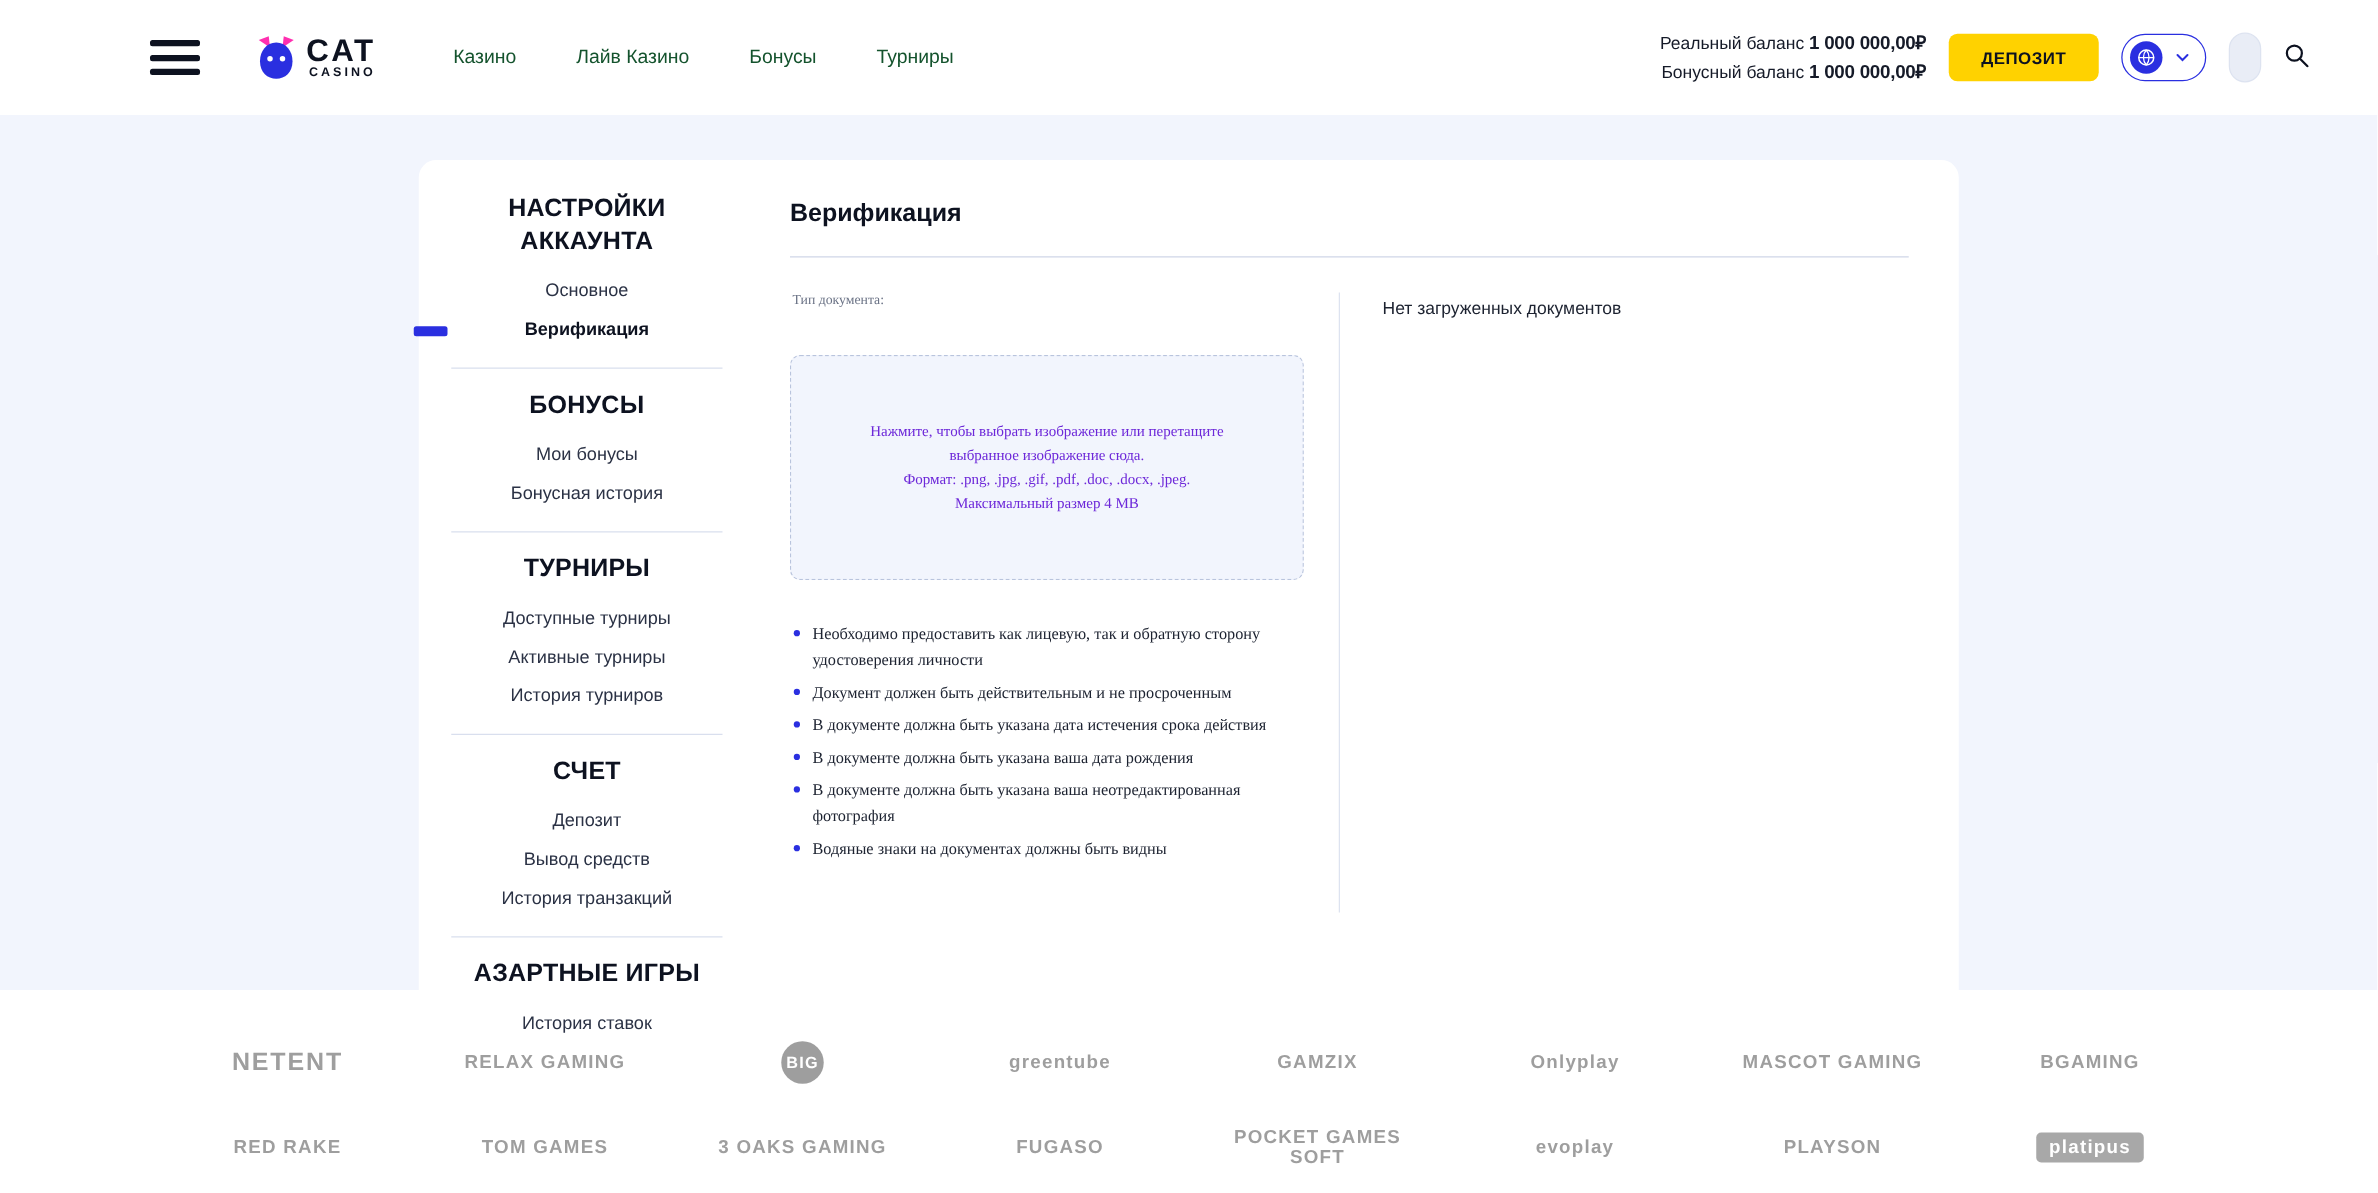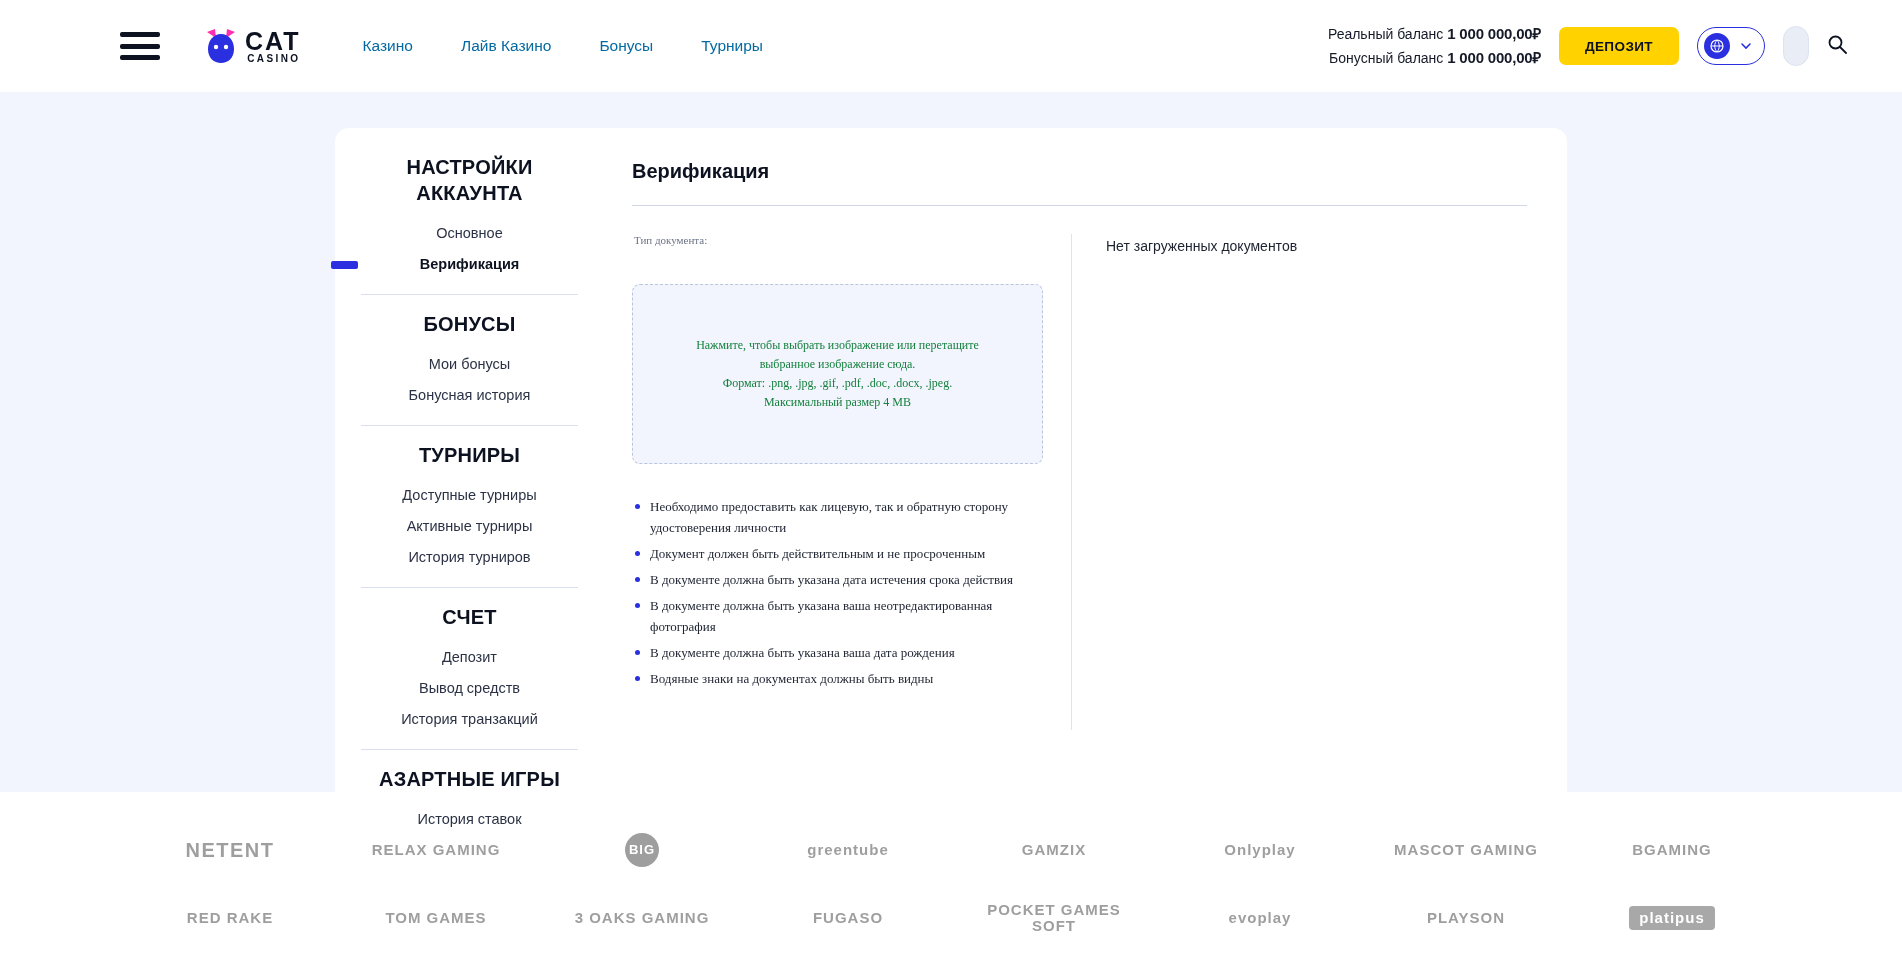--- a/index.html
+++ b/index.html
@@ -60,21 +60,21 @@
     display: block;
     text-align: right;
   }
   .nav {
     display: flex;
     align-items: center;
     gap: 48px;
   }
   .nav a {
     font-size: 15.5px;
-    color: #0369a1;
+    color: #14532d;
     text-decoration: none;
     font-weight: 400;
     white-space: nowrap;
   }
   .header-right {
     margin-left: auto;
     display: flex;
     align-items: center;
     gap: 18px;
   }
@@ -231,21 +231,21 @@
     display: flex;
     flex-direction: column;
     align-items: center;
     justify-content: center;
     text-align: center;
     cursor: pointer;
     padding: 0 48px;
   }
   .dz-line {
     font-size: 12px;
-    color: #15803d;
+    color: #6d28d9;
     line-height: 19px;
   }
   .rules { margin-top: 32px; padding-left: 2px; }
   .rule {
     position: relative;
     font-size: 13px;
     line-height: 21px;
     color: #1c2230;
     padding-left: 16px;
     margin-bottom: 5px;
@@ -424,22 +424,22 @@
             <div class="dz-line">Нажмите, чтобы выбрать изображение или перетащите</div>
             <div class="dz-line">выбранное изображение сюда.</div>
             <div class="dz-line">Формат: .png, .jpg, .gif, .pdf, .doc, .docx, .jpeg.</div>
             <div class="dz-line">Максимальный размер 4 MB</div>
           </div>
 
           <div class="rules">
             <div class="rule">Необходимо предоставить как лицевую, так и обратную сторону удостоверения личности</div>
             <div class="rule">Документ должен быть действительным и не просроченным</div>
             <div class="rule">В документе должна быть указана дата истечения срока действия</div>
+            <div class="rule">В документе должна быть указана ваша дата рождения</div>
             <div class="rule">В документе должна быть указана ваша неотредактированная фотография</div>
-            <div class="rule">В документе должна быть указана ваша дата рождения</div>
             <div class="rule">Водяные знаки на документах должны быть видны</div>
           </div>
         </div>
 
         <div class="col-right">
           <div class="no-docs">Нет загруженных документов</div>
         </div>
 
       </div>
     </section>

